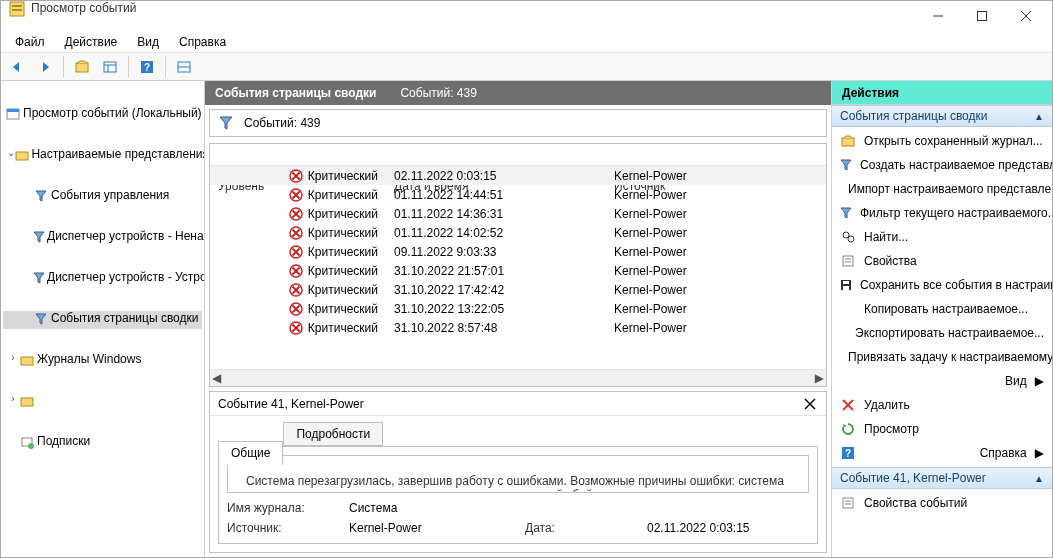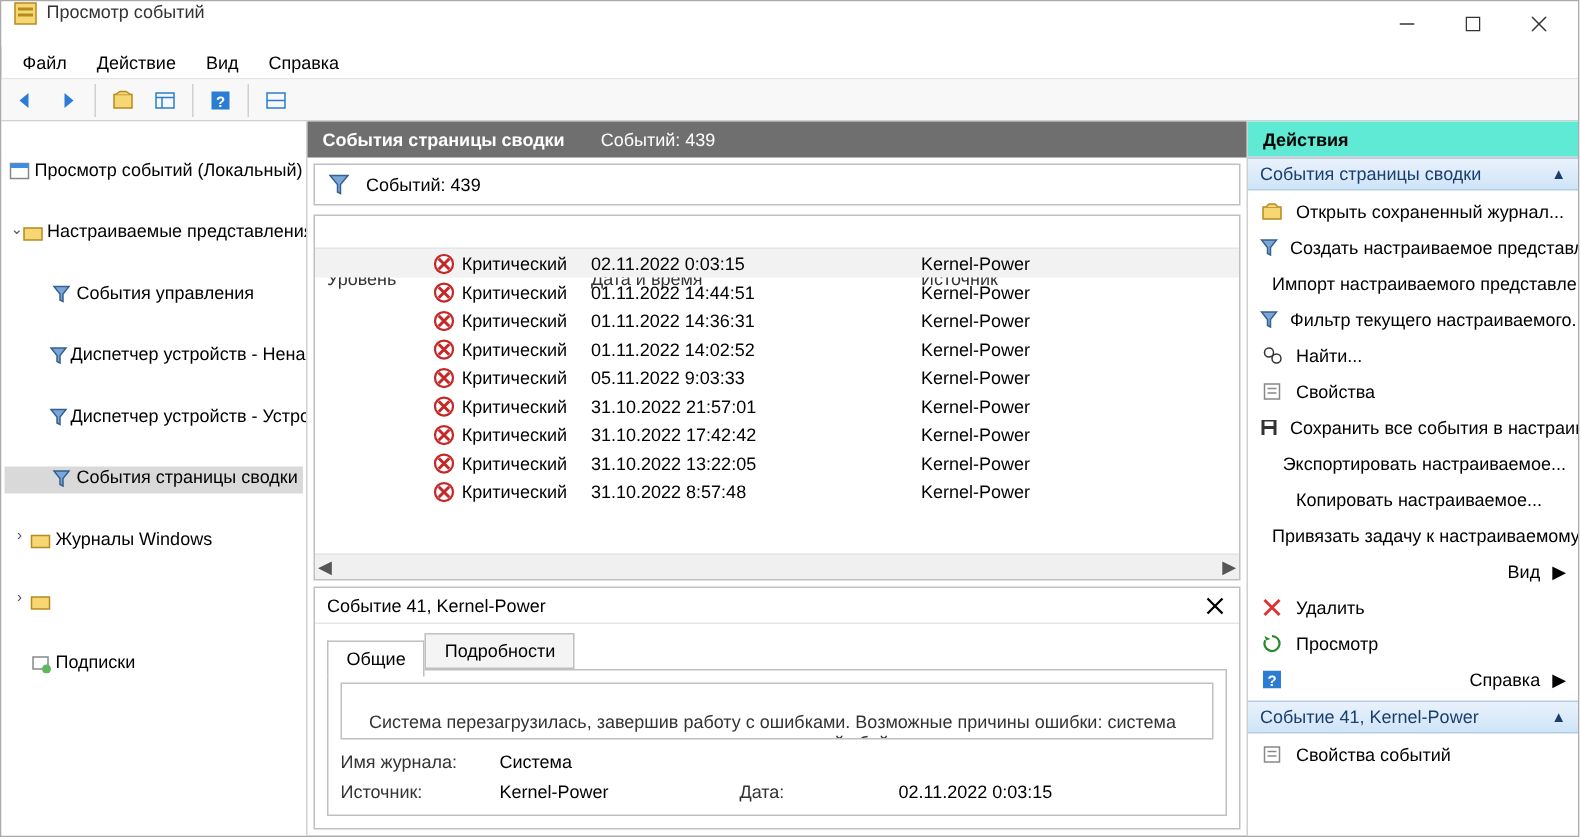--- a/index.html
+++ b/index.html
@@ -33,25 +33,25 @@
   .col-src { flex: 1; }
   .grid-body { flex: 1; overflow: hidden; }
   .row { display: flex; height: 19px; align-items: center; }
   .row.selected { background: #f2f2f2; }
   .row .cell { padding: 0 8px; white-space: nowrap; overflow: hidden; justify-content: flex-end; }
   .scrollbar-h { height: 17px; background: #f0f0f0; border-top: 1px solid #e5e5e5; display: flex; align-items: center; justify-content: space-between; padding: 0 2px; color: #555; }
   .detail { margin: 4px; border: 1px solid #c0c0c0; background: #fff; display: flex; flex-direction: column; }
   .detail-head { display: flex; align-items: center; height: 24px; padding: 0 8px; border-bottom: 1px solid #e5e5e5; }
   .detail-head .title { flex: 1; }
   .tabs { display: flex; padding: 6px 8px 0 8px; gap: 0; }
-  .tab { padding: 4px 12px; border: 1px solid #c0c0c0; border-bottom: none; background: #fff; position: relative; top: 5px; }
+  .tab { padding: 4px 12px; border: 1px solid #c0c0c0; border-bottom: none; background: #fff; position: relative; top: 19px; }
   .tab.inactive { background: #f4f4f4; border-bottom: 1px solid #c0c0c0; top: 0; }
   .tab-body { margin: 0 8px 8px 8px; border: 1px solid #c0c0c0; padding: 8px; font-size: 12px; }
   .desc-box { border: 1px solid #c0c0c0; padding: 18px; height: 32px; overflow: hidden; line-height: 14px; color: #333; margin-bottom: 8px; }
-  .kv { display: flex; gap: 10px; margin-top: 6px; }
+  .kv { display: flex; gap: 26px; margin-top: 6px; }
   .kv .k { width: 96px; color: #333; }
   .actions { width: 220px; display: flex; flex-direction: column; background: #fff; }
   .actions-title { height: 24px; background: #5eead4; border-bottom: 1px solid #d0d0d0; display: flex; align-items: center; padding: 0 10px; font-weight: 600; }
   .actions-group-head { background: linear-gradient(#e9f2fb, #cfe4f8); border-top: 1px solid #b5cde4; border-bottom: 1px solid #b5cde4; height: 22px; display: flex; align-items: center; padding: 0 8px; color: #1a3e6e; justify-content: space-between; }
   .actions-list { padding: 2px 0; }
   .action-item { display: flex; align-items: center; height: 24px; padding: 0 8px; gap: 8px; white-space: nowrap; overflow: hidden; text-align: right; }
   .ico { width: 16px; height: 16px; display: flex; align-items: center; justify-content: center; }
   .crit-icon svg, .ico svg, .tree-icon svg, .app-icon svg { display: block; }
   .chev { font-size: 10px; color: #1a3e6e; }
 </style>
@@ -299,21 +299,21 @@
                 <div class="cell col-level" style="display:flex;align-items:center;gap:4px">
                   <span class="ico crit-icon">
                     <svg width="14" height="14">
                       <circle cx="7" cy="7" r="6" fill="#fff" stroke="#c62828" stroke-width="1.5"></circle>
                       <line x1="3.5" y1="3.5" x2="10.5" y2="10.5" stroke="#c62828" stroke-width="2"></line>
                       <line x1="10.5" y1="3.5" x2="3.5" y2="10.5" stroke="#c62828" stroke-width="2"></line>
                     </svg>
                   </span>
                   <span>Критический</span>
                 </div>
-                <div class="cell col-date">05.11.2022 9:03:33</div>
+                <div class="cell col-date">09.11.2022 9:03:33</div>
                 <div class="cell col-src">Kernel-Power</div>
               </div>
               <div class="row">
                 <div class="cell col-level" style="display:flex;align-items:center;gap:4px">
                   <span class="ico crit-icon">
                     <svg width="14" height="14">
                       <circle cx="7" cy="7" r="6" fill="#fff" stroke="#c62828" stroke-width="1.5"></circle>
                       <line x1="3.5" y1="3.5" x2="10.5" y2="10.5" stroke="#c62828" stroke-width="2"></line>
                       <line x1="10.5" y1="3.5" x2="3.5" y2="10.5" stroke="#c62828" stroke-width="2"></line>
                     </svg>
@@ -463,25 +463,25 @@
               <svg width="12" height="12">
                 <rect x="1" y="1" width="10" height="10" fill="#333"></rect>
                 <rect x="3" y="2" width="6" height="3" fill="#fff"></rect>
                 <rect x="3" y="7" width="6" height="4" fill="#fff"></rect>
               </svg>
             </span>
             <span>Сохранить все события в настраиваемом...</span>
           </div>
         <div class="action-item">
             <span class="ico"></span>
+            <span>Копировать настраиваемое...</span>
+          </div>
+        <div class="action-item">
+            <span class="ico"></span>
             <span>Экспортировать настраиваемое...</span>
-          </div>
-        <div class="action-item">
-            <span class="ico"></span>
-            <span>Копировать настраиваемое...</span>
           </div>
         <div class="action-item">
             <span class="ico"></span>
             <span>Привязать задачу к настраиваемому...</span>
           </div>
         <div class="action-item">
             <span class="ico"></span>
             <span style="flex:1">Вид</span>
             <span>▶</span>
           </div>

